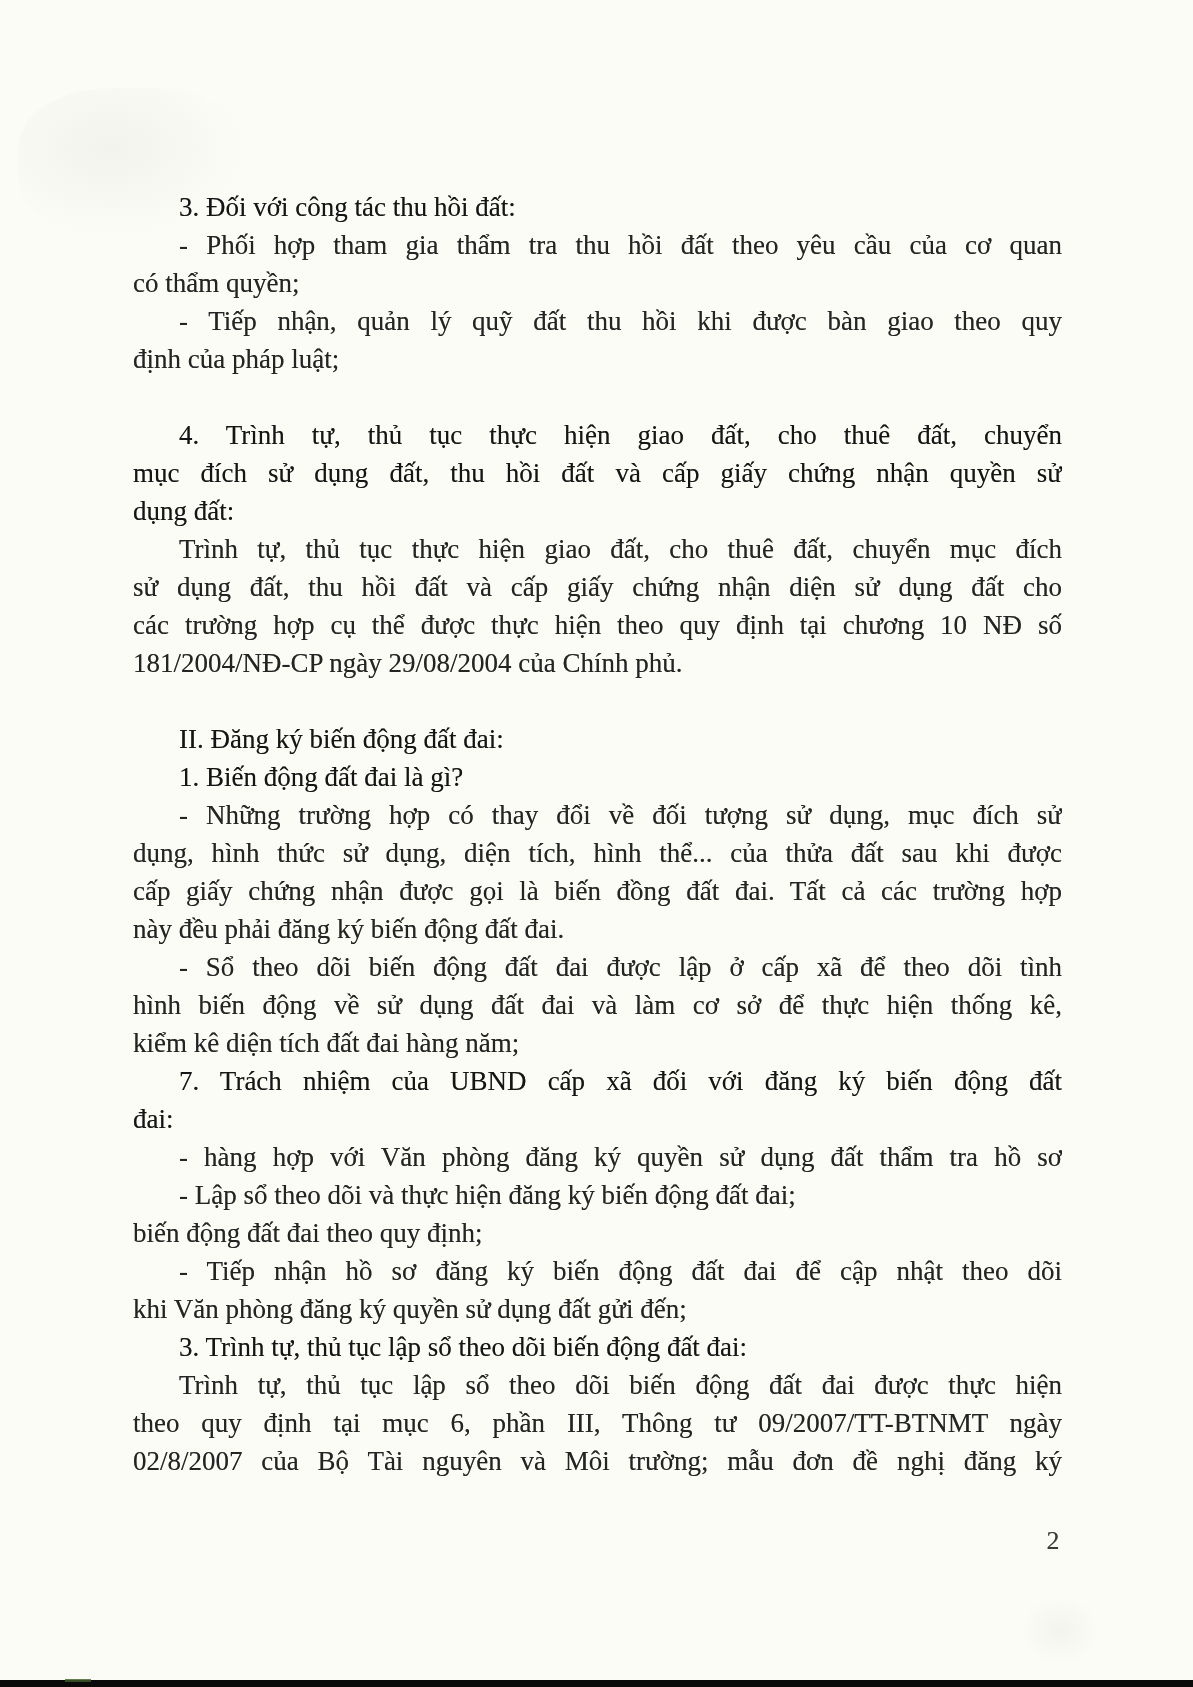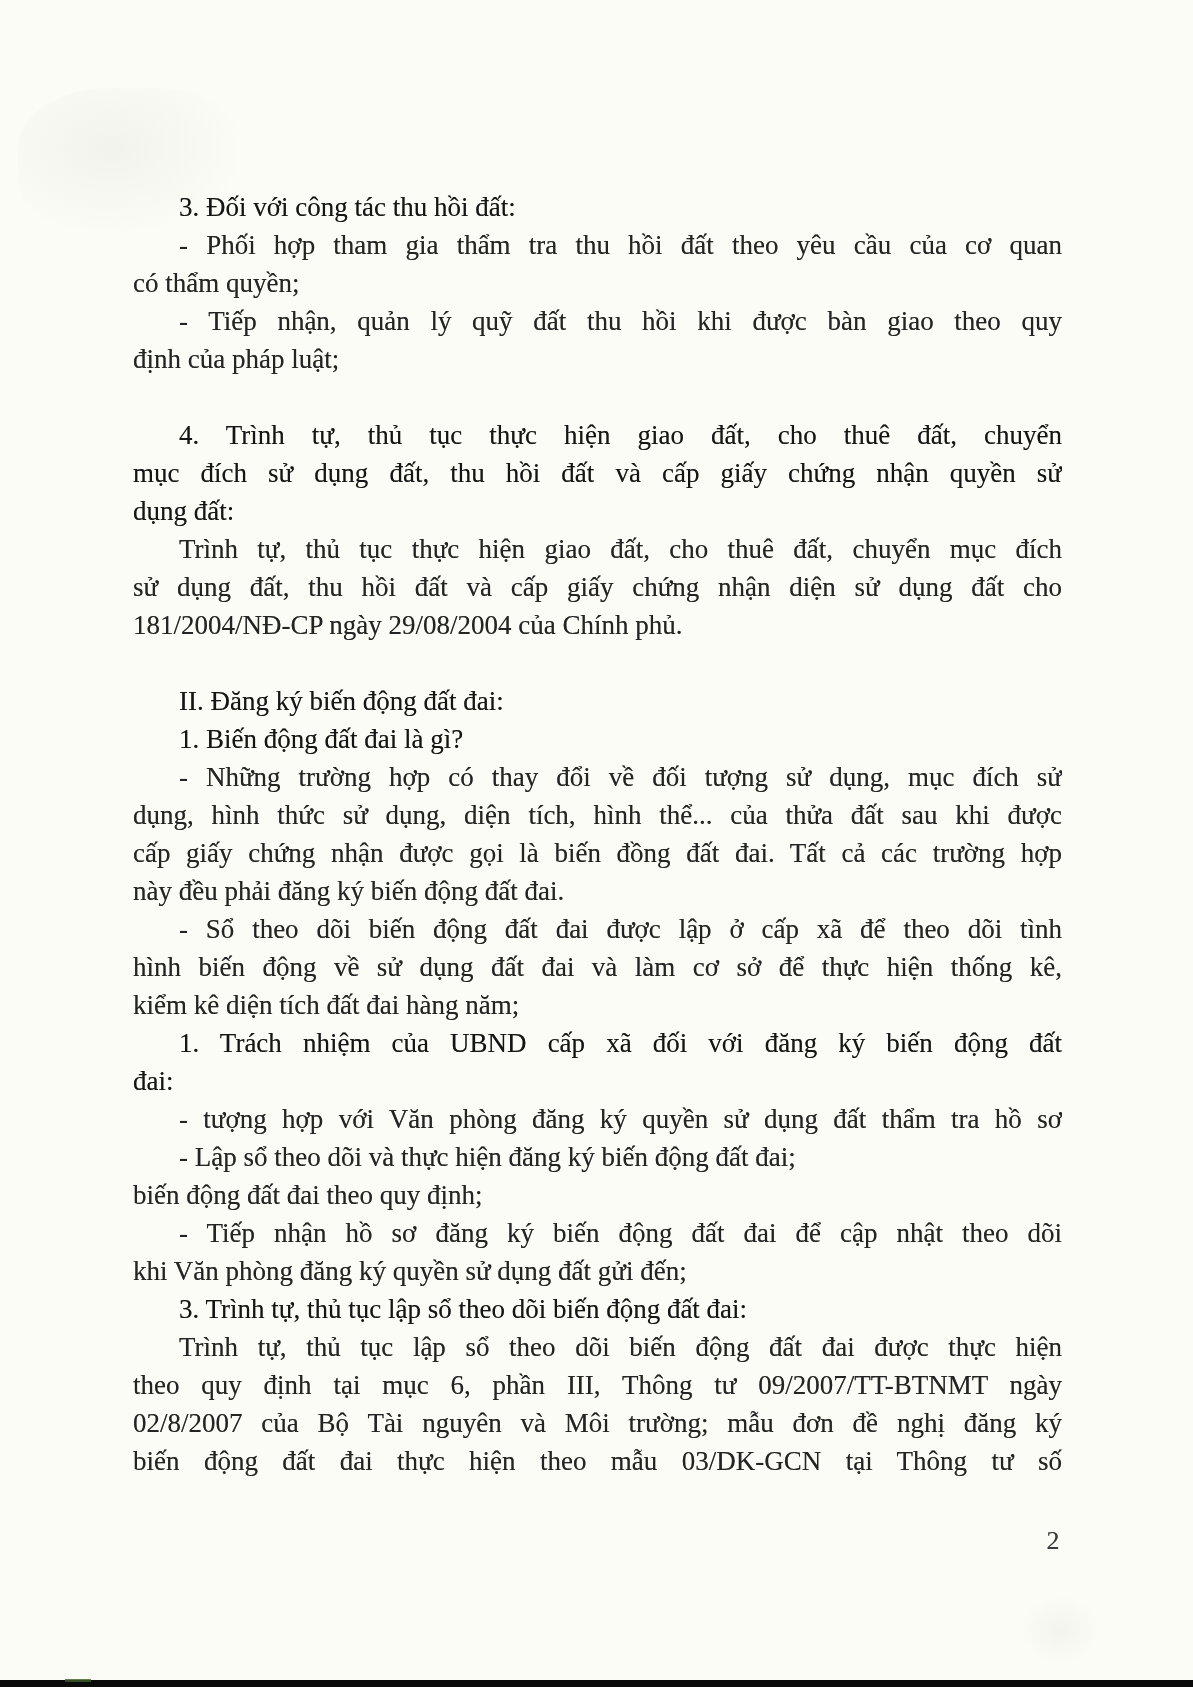--- a/index.html
+++ b/index.html
@@ -83,44 +83,44 @@
   <div class="line ind fill">- Tiếp nhận, quản lý quỹ đất thu hồi khi được bàn giao theo quy</div>
   <div class="line">định của pháp luật;</div>
 
   <div class="gap"></div>
 
   <div class="line b ind fill">4. Trình tự, thủ tục thực hiện giao đất, cho thuê đất, chuyển</div>
   <div class="line b fill">mục đích sử dụng đất, thu hồi đất và cấp giấy chứng nhận quyền sử</div>
   <div class="line b">dụng đất:</div>
   <div class="line ind fill">Trình tự, thủ tục thực hiện giao đất, cho thuê đất, chuyển mục đích</div>
   <div class="line fill">sử dụng đất, thu hồi đất và cấp giấy chứng nhận diện sử dụng đất cho</div>
+  <div class="line fill">các trường hợp cụ thể được thực hiện theo quy định tại chương 10 NĐ số</div>
   <div class="line">181/2004/NĐ-CP ngày 29/08/2004 của Chính phủ.</div>
 
   <div class="gap"></div>
 
   <div class="line b ind">II. Đăng ký biến động đất đai:</div>
   <div class="line b ind">1. Biến động đất đai là gì?</div>
   <div class="line ind fill">- Những trường hợp có thay đổi về đối tượng sử dụng, mục đích sử</div>
   <div class="line fill">dụng, hình thức sử dụng, diện tích, hình thể... của thửa đất sau khi được</div>
   <div class="line fill">cấp giấy chứng nhận được gọi là biến đồng đất đai. Tất cả các trường hợp</div>
   <div class="line">này đều phải đăng ký biến động đất đai.</div>
   <div class="line ind fill">- Sổ theo dõi biến động đất đai được lập ở cấp xã để theo dõi tình</div>
   <div class="line fill">hình biến động về sử dụng đất đai và làm cơ sở để thực hiện thống kê,</div>
   <div class="line">kiểm kê diện tích đất đai hàng năm;</div>
-  <div class="line b ind fill">1. Trách nhiệm của UBND cấp xã đối với đăng ký biến động đất</div>
+  <div class="line b ind fill">7. Trách nhiệm của UBND cấp xã đối với đăng ký biến động đất</div>
   <div class="line b">đai:</div>
-  <div class="line ind fill">- tượng hợp với Văn phòng đăng ký quyền sử dụng đất thẩm tra hồ sơ</div>
+  <div class="line ind fill">- hàng hợp với Văn phòng đăng ký quyền sử dụng đất thẩm tra hồ sơ</div>
   <div class="line ind">- Lập sổ theo dõi và thực hiện đăng ký biến động đất đai;</div>
   <div class="line">biến động đất đai theo quy định;</div>
   <div class="line ind fill">- Tiếp nhận hồ sơ đăng ký biến động đất đai để cập nhật theo dõi</div>
   <div class="line">khi Văn phòng đăng ký quyền sử dụng đất gửi đến;</div>
   <div class="line b ind">3. Trình tự, thủ tục lập sổ theo dõi biến động đất đai:</div>
   <div class="line ind fill">Trình tự, thủ tục lập sổ theo dõi biến động đất đai được thực hiện</div>
   <div class="line fill">theo quy định tại mục 6, phần III, Thông tư 09/2007/TT-BTNMT ngày</div>
   <div class="line fill">02/8/2007 của Bộ Tài nguyên và Môi trường; mẫu đơn đề nghị đăng ký</div>
-  <div class="line fill">biến động đất đai thực hiện theo mẫu 03/DK-GCN tại Thông tư số</div>
 </div>
 
 <div class="page-number">2</div>
 
 <div class="scan-smudge-2"></div>
 <div class="scan-bar"></div>
 <div class="scan-speck"></div>
 
 </body></html>

